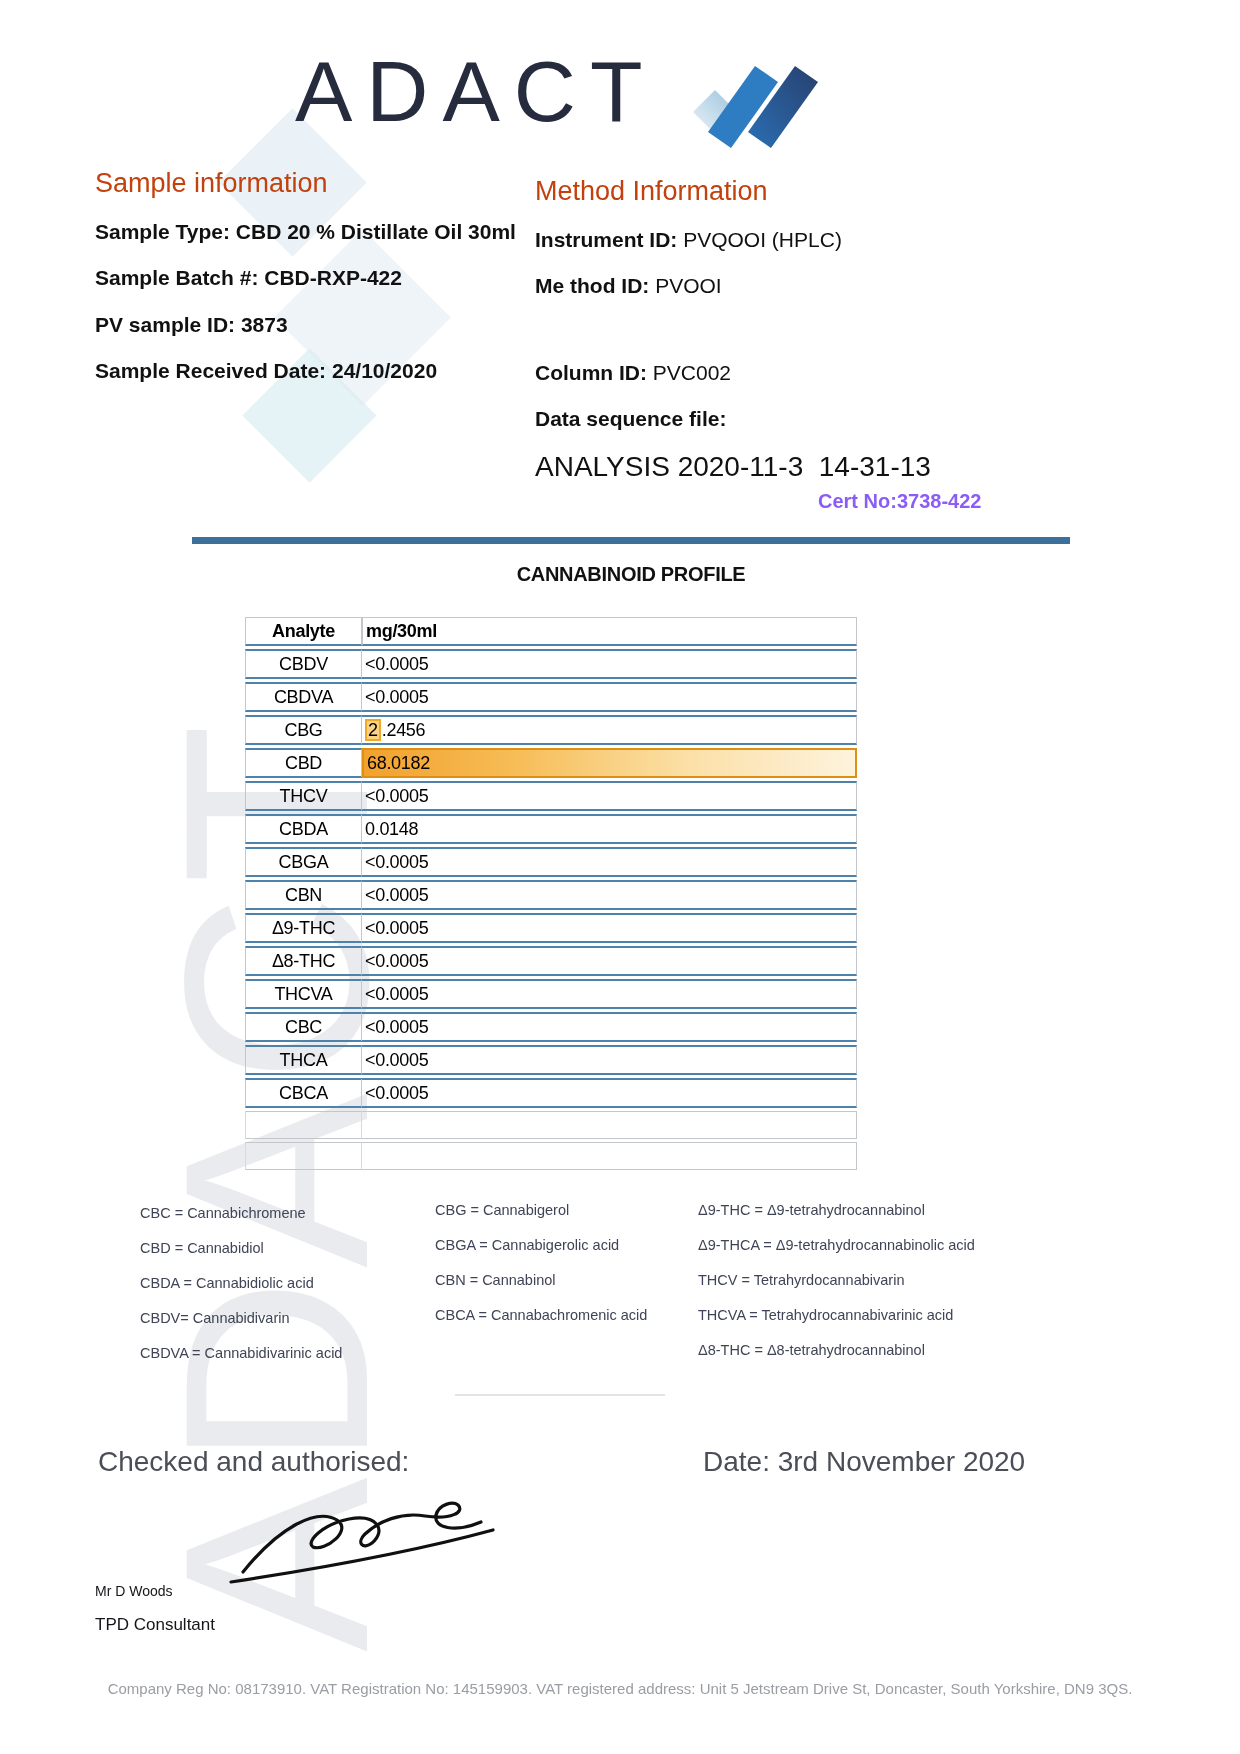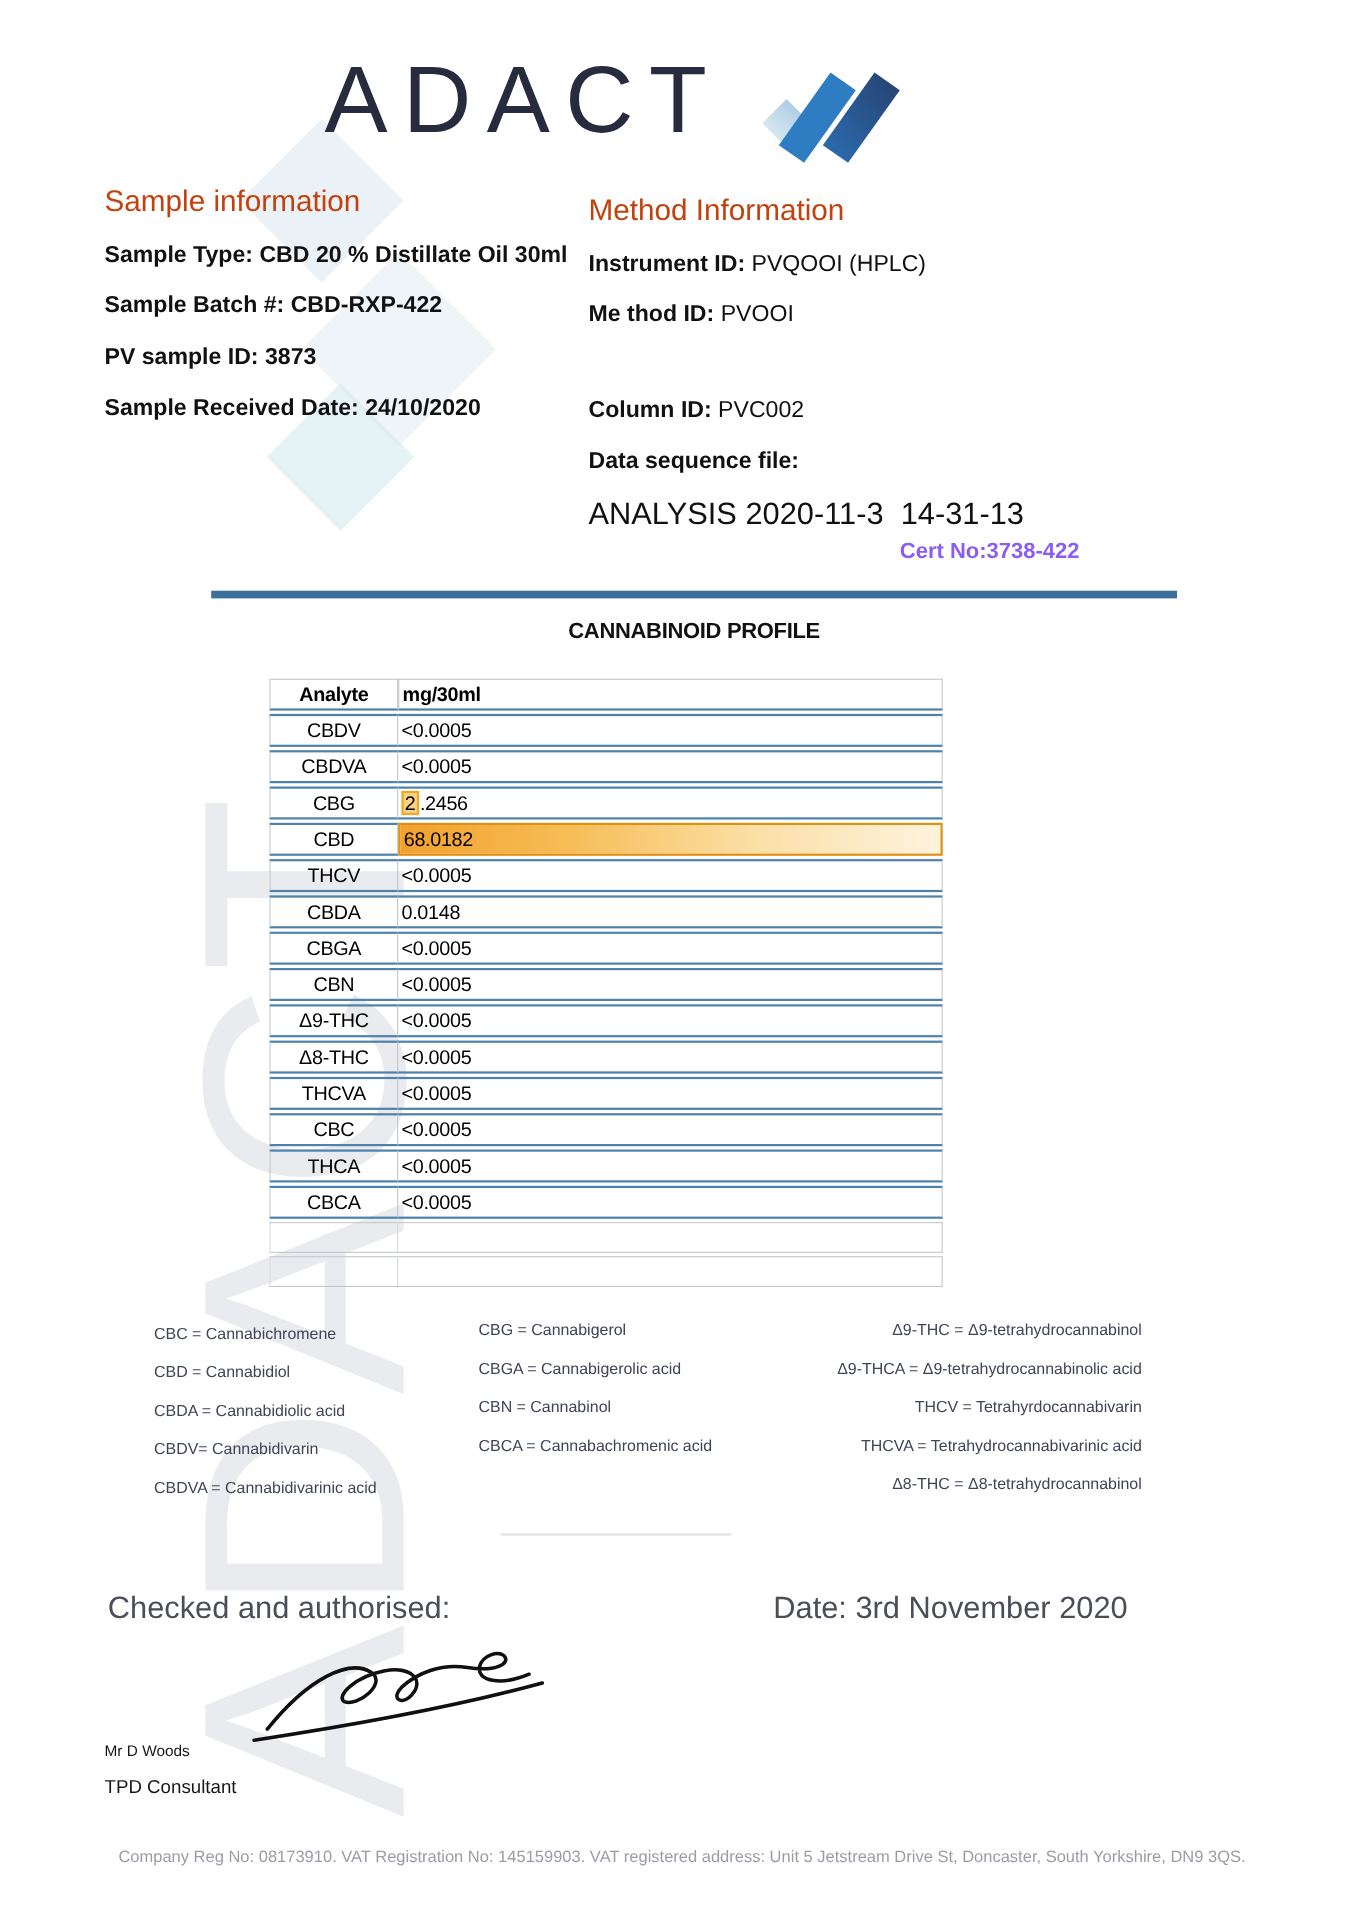--- a/index.html
+++ b/index.html
@@ -63,21 +63,21 @@
   }
   .hl-char{
     display:inline-block; background:#fbd483; border:2px solid #efa829;
     padding:0 1px; margin-right:1px; line-height:1.05;
   }
   
   .legend-col{position:absolute; font-size:14.5px; color:#3f4456;}
   .legend-col .legend-item{margin-bottom:19px;}
   .lg1{left:140px; top:1205px; width:280px;}
   .lg2{left:435px; top:1202px; width:260px;}
-  .lg3{left:698px; top:1202px; width:340px;text-align:right;}
+  .lg3{left:698px; top:1202px; width:340px;}
   .faint-line{position:absolute; left:455px; top:1394px; width:210px; height:2px; background:#e3e3e3;}
   
   .checked-label{position:absolute; left:98px;  top:1446px; font-size:28px; color:#4b4e57;}
   .date-label{   position:absolute; left:703px; top:1446px; font-size:28px; color:#4b4e57;}
   .signature{position:absolute; left:225px; top:1492px;}
   .sig-name {position:absolute; left:95px; top:1583px; font-size:14px; color:#16161a;}
   .sig-title{position:absolute; left:95px; top:1615px; font-size:17px; color:#16161a;}
   .footer-line{
     position:absolute; left:0; top:1680px; width:100%; text-align:center;
     font-size:15px; color:#9a9da3;

